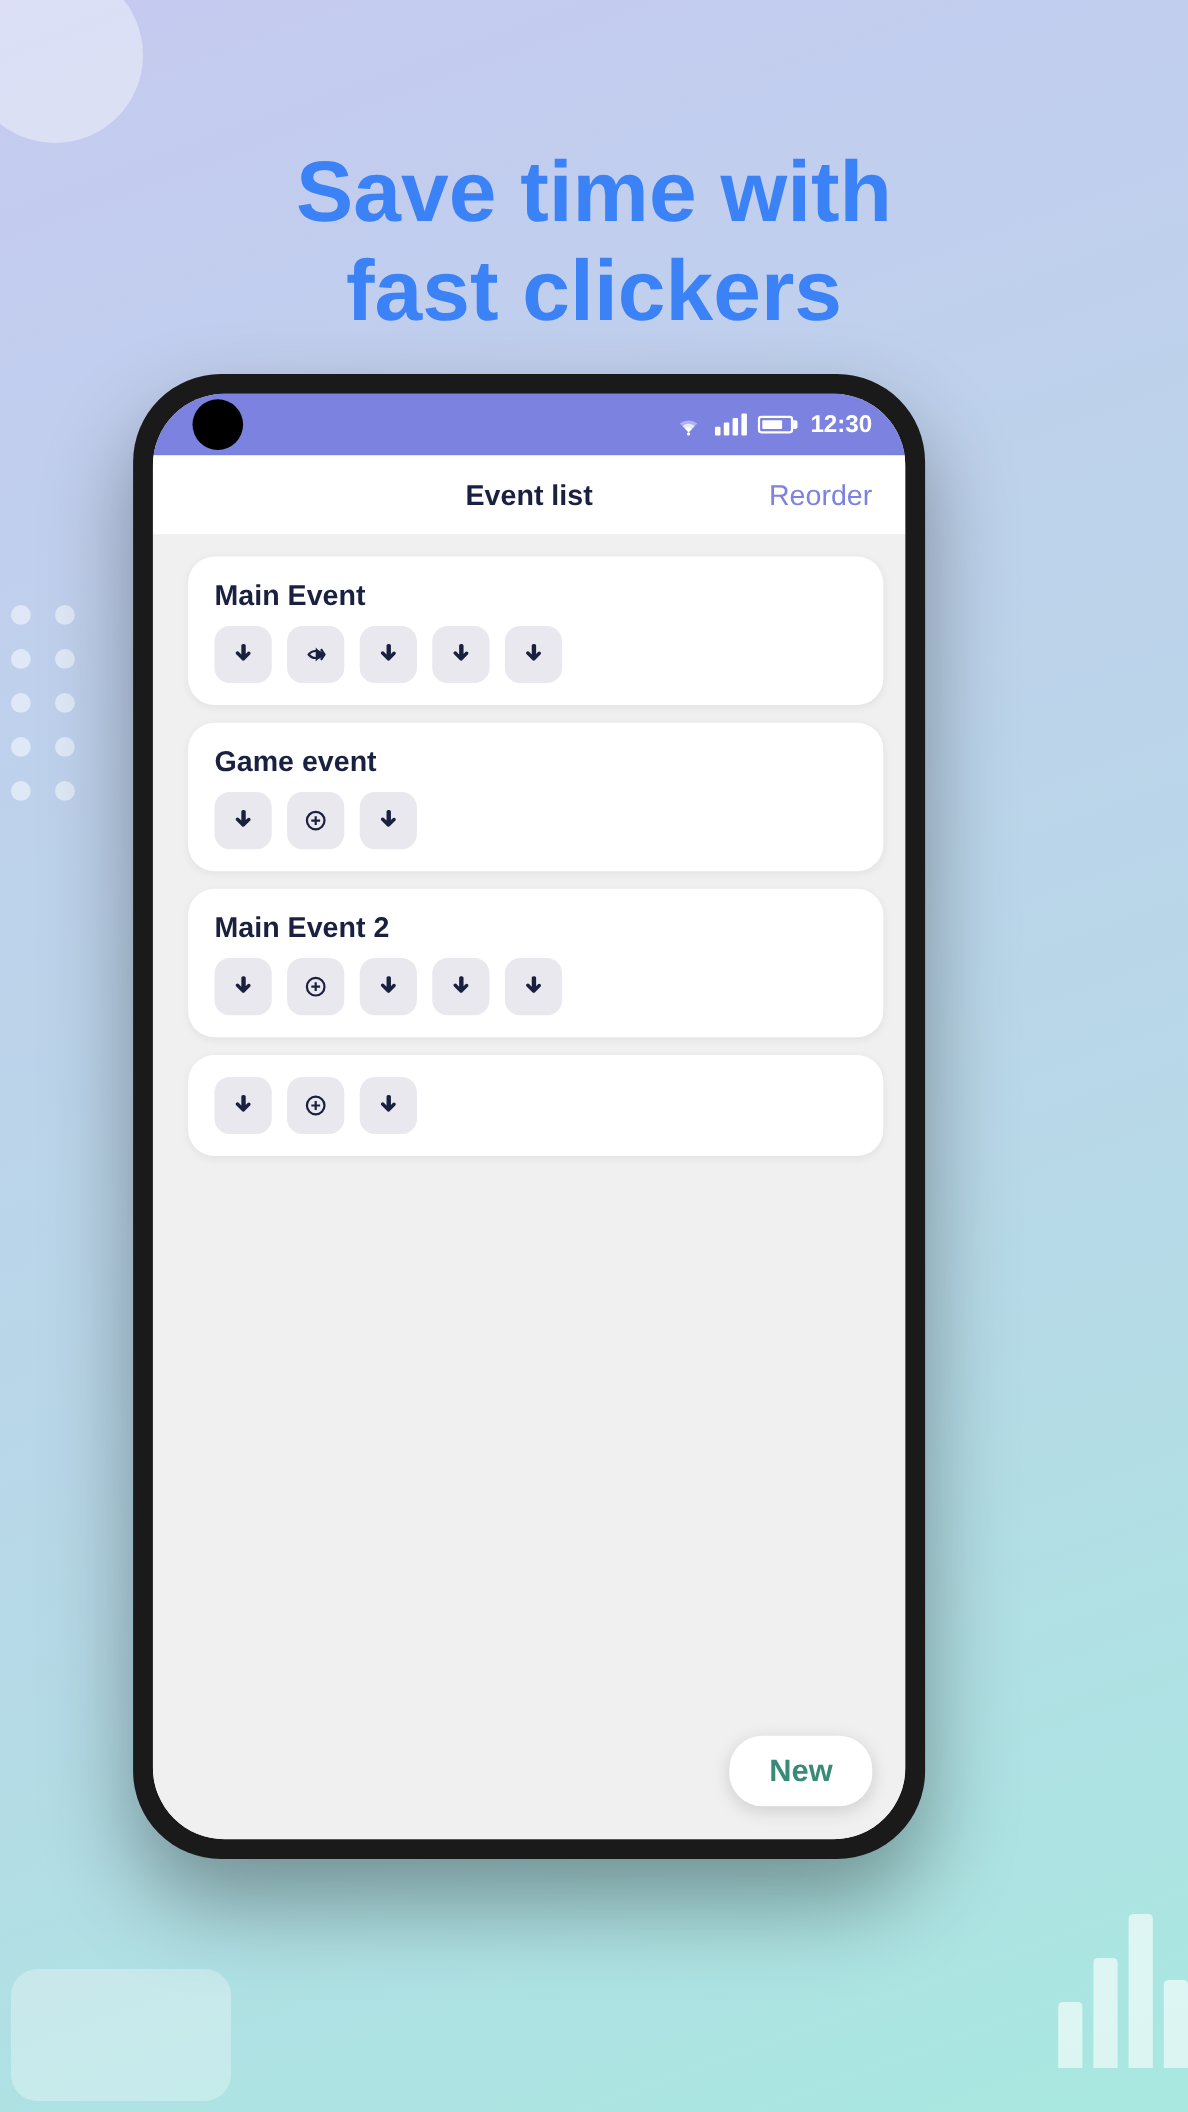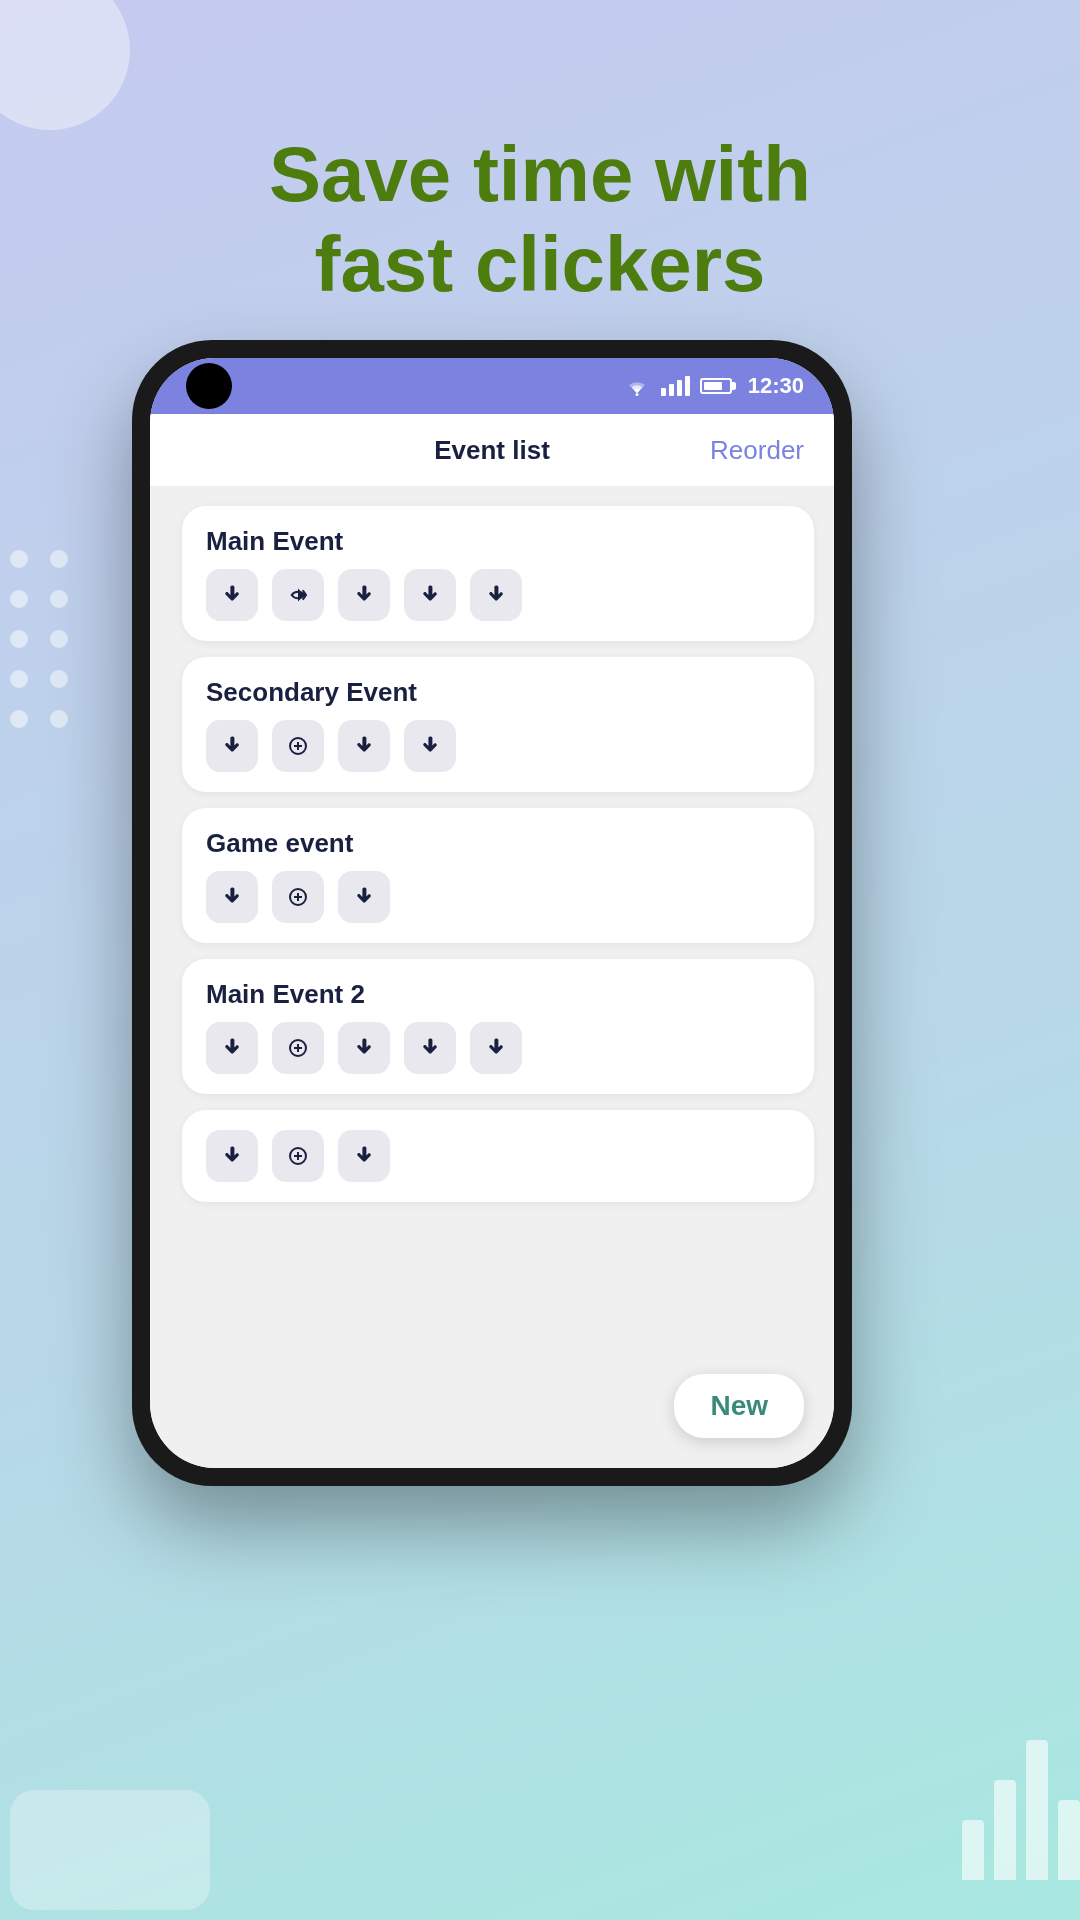--- a/index.html
+++ b/index.html
@@ -48,32 +48,32 @@
 
     
     .headline {
       position: absolute;
       top: 130px;
       left: 0;
       right: 0;
       text-align: center;
       font-size: 78px;
       font-weight: 800;
-      color: #4d7c0f;
+      color: #3b82f6;
       line-height: 1.15;
       padding: 0 60px;
     }
 
     
     .phone-wrapper {
       position: absolute;
       top: 340px;
-      left: 132px;
+      left: 121px;
       width: 720px;
-      height: 1146px;
+      height: 1350px;
     }
 
     .phone-outer {
       width: 100%;
       height: 100%;
       background: #1a1a1a;
       border-radius: 80px;
       padding: 18px;
       box-shadow: 0 40px 80px rgba(0,0,0,0.35);
       position: relative;
@@ -398,46 +398,20 @@
                 </svg>
             </div>
             <div class="clicker-btn">
               <svg viewBox="0 0 40 40" fill="#1a2040">
                   <path d="M20 8c-1.1 0-2 .9-2 2v10l-3-3c-.8-.8-2-.8-2.8 0s-.8 2 0 2.8l6.8 6.8c.4.4.9.5 1.5.4.3 0 .5-.1.7-.2l6.7-6.7c.8-.8.8-2 0-2.8s-2-.8-2.8 0l-2.1 2.1V10c0-1.1-.9-2-2-2z"></path>
                 </svg>
             </div>
           </div>
         </div>
 
-        <div class="event-card">
-          <div class="event-name">Secondary Event</div>
-          <div class="event-clickers">
-            <div class="clicker-btn">
-              <svg viewBox="0 0 40 40" fill="#1a2040">
-                  <path d="M20 8c-1.1 0-2 .9-2 2v10l-3-3c-.8-.8-2-.8-2.8 0s-.8 2 0 2.8l6.8 6.8c.4.4.9.5 1.5.4.3 0 .5-.1.7-.2l6.7-6.7c.8-.8.8-2 0-2.8s-2-.8-2.8 0l-2.1 2.1V10c0-1.1-.9-2-2-2z"></path>
-                </svg>
-            </div>
-            <div class="clicker-btn">
-              <svg viewBox="0 0 40 40" fill="#1a2040">
-                  <circle cx="20" cy="20" r="10" fill="none" stroke="#1a2040" stroke-width="2.5"></circle>
-                  <path d="M15 20h10M20 15v10" stroke="#1a2040" stroke-width="2.5"></path>
-                </svg>
-            </div>
-            <div class="clicker-btn">
-              <svg viewBox="0 0 40 40" fill="#1a2040">
-                  <path d="M20 8c-1.1 0-2 .9-2 2v10l-3-3c-.8-.8-2-.8-2.8 0s-.8 2 0 2.8l6.8 6.8c.4.4.9.5 1.5.4.3 0 .5-.1.7-.2l6.7-6.7c.8-.8.8-2 0-2.8s-2-.8-2.8 0l-2.1 2.1V10c0-1.1-.9-2-2-2z"></path>
-                </svg>
-            </div>
-            <div class="clicker-btn">
-              <svg viewBox="0 0 40 40" fill="#1a2040">
-                  <path d="M20 8c-1.1 0-2 .9-2 2v10l-3-3c-.8-.8-2-.8-2.8 0s-.8 2 0 2.8l6.8 6.8c.4.4.9.5 1.5.4.3 0 .5-.1.7-.2l6.7-6.7c.8-.8.8-2 0-2.8s-2-.8-2.8 0l-2.1 2.1V10c0-1.1-.9-2-2-2z"></path>
-                </svg>
-            </div>
-          </div>
-        </div>
 
         <div class="event-card">
           <div class="event-name">Game event</div>
           <div class="event-clickers">
             <div class="clicker-btn">
               <svg viewBox="0 0 40 40" fill="#1a2040">
                   <path d="M20 8c-1.1 0-2 .9-2 2v10l-3-3c-.8-.8-2-.8-2.8 0s-.8 2 0 2.8l6.8 6.8c.4.4.9.5 1.5.4.3 0 .5-.1.7-.2l6.7-6.7c.8-.8.8-2 0-2.8s-2-.8-2.8 0l-2.1 2.1V10c0-1.1-.9-2-2-2z"></path>
                 </svg>
             </div>
             <div class="clicker-btn">

